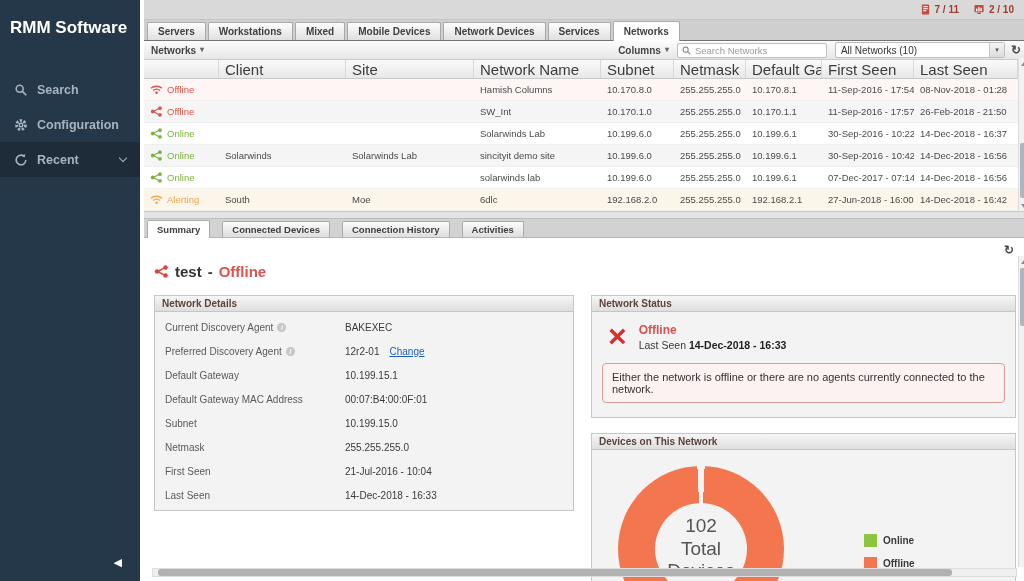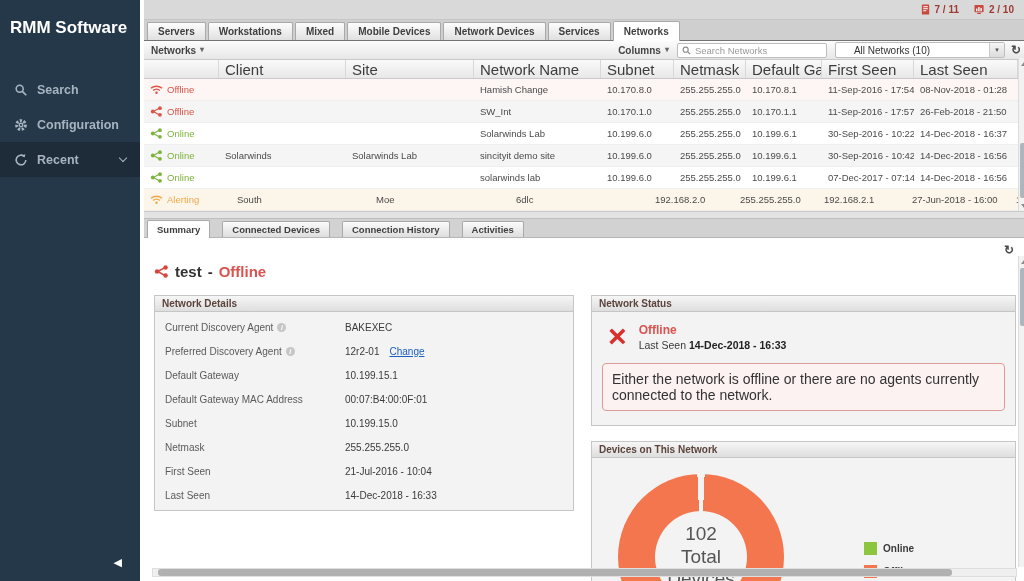--- a/index.html
+++ b/index.html
@@ -26,32 +26,32 @@
   .tab.active { background:#FFF; height:20px; line-height:19px; position:relative; z-index:2; margin-bottom:-1px; }
 
   .toolbar { height:19px; background:linear-gradient(#FCFCFC,#E7E7E7); border-bottom:1px solid #C9C9C9; display:flex; align-items:center; padding:0 7px; font-size:10px; color:#444; }
   .menu-btn { display:flex; align-items:center; gap:4px; font-weight:bold; cursor:pointer; }
   .dd-arrow { font-size:8px; color:#666; line-height:1; }
   .tb-spacer { flex:1; }
   .searchbox { width:150px; height:15px; background:#fff; border:1px solid #BDBDBD; border-radius:2px; display:flex; align-items:center; gap:4px; padding:0 4px; margin:0 8px; }
   .searchbox svg { width:9px; height:9px; flex:0 0 auto; }
   .searchbox input { border:none; outline:none; width:100%; font-size:9.5px; color:#444; font-family:"Liberation Sans",sans-serif; background:transparent; }
   .searchbox input::placeholder { color:#9A9A9A; }
-  .selectbox { width:170px; height:16px; background:#fff; border:1px solid #BDBDBD; border-radius:2px; display:flex; align-items:center; font-size:10px; color:#333; padding-left:18px; cursor:pointer; }
+  .selectbox { width:170px; height:16px; background:#fff; border:1px solid #BDBDBD; border-radius:2px; display:flex; align-items:center; font-size:10px; color:#333; padding-left:5px; cursor:pointer; }
   .selectbox .arrow-cell { margin-left:auto; width:15px; height:100%; background:linear-gradient(#F5F5F5,#DCDCDC); border-left:1px solid #C9C9C9; display:flex; align-items:center; justify-content:center; font-size:7px; color:#555; }
   .refresh-btn { margin-left:6px; font-size:12px; color:#4A4A4A; font-weight:bold; cursor:pointer; line-height:1; }
 
   
   .ghead { display:grid; grid-template-columns:75px 127px 128px 127px 73px 72px 76px 92px 104px; height:19px; background:linear-gradient(#FAFAFA,#E8E8E8); border-bottom:1px solid #C9C9C9; font-size:15px; color:#3C3C3C; width:874px; }
   .hcell { display:flex; align-items:center; padding:0 6px; border-right:1px solid #D8D8D8; overflow:hidden; white-space:nowrap; cursor:pointer; }
   .trow { display:grid; grid-template-columns:75px 127px 128px 127px 73px 72px 76px 92px 104px; height:22px; font-size:9.5px; color:#4A4A4A; border-bottom:1px solid #EFEFEF; width:874px; cursor:pointer; }
   .trow.bg-pink { background:#FDF6F5; }
   .trow.bg-alt { background:#F5F5F5; }
   .trow.bg-white { background:#FFFFFF; }
-  .trow.bg-warm { background:#FCF5EA;gap:12px; }
+  .trow.bg-warm { background:#FCF5EA; }
   .cell { display:flex; align-items:center; padding:0 6px; overflow:hidden; white-space:nowrap; }
   .status-cell { gap:4px; font-size:9.5px; }
   .sic { width:13px; height:11px; flex:0 0 auto; }
   .st-offline { color:#E05348; }
   .st-online { color:#7CB43B; }
   .st-alerting { color:#EFA94A; }
 
   
   .vscroll { position:absolute; width:10px; background:#F2F2F2; border-left:1px solid #DCDCDC; z-index:5; }
   .vs-table { right:0; top:58px; height:153px; }
@@ -89,21 +89,21 @@
   .kv .v { color:#3A3A3A; display:flex; gap:10px; align-items:center; }
   .info-dot { width:9px; height:9px; border-radius:50%; background:#C6C6C6; color:#fff; font-size:7px; line-height:9px; text-align:center; flex:0 0 auto; font-style:italic; font-weight:bold; }
   .link { color:#1B5FC4; text-decoration:underline; cursor:pointer; }
 
   .ns-body { padding:8px 8px 12px; }
   .ns-row { display:flex; gap:12px; padding:2px 8px 10px; align-items:flex-start; }
   .big-x { color:#D9302C; font-size:32px; font-weight:bold; line-height:28px; }
   .ns-status { color:#D9534F; font-weight:bold; font-size:12px; padding-top:1px; }
   .ns-sub { font-size:10.5px; color:#3A3A3A; margin-top:2px; }
   .ns-sub b { color:#222; }
-  .alertbox { margin:2px 2px 2px; border:1px solid #DD9C96; background:#FCF2F1; border-radius:4px; padding:7px 9px; font-size:14px; color:#333; }
+  .alertbox { margin:2px 2px 2px; border:1px solid #DD9C96; background:#FCF2F1; border-radius:4px; padding:7px 9px; font-size:11px; color:#333; }
 
   .dev-body { position:relative; height:178px; overflow:visible; }
   .donut { position:absolute; left:26px; top:16px; width:166px; height:166px; border-radius:50%;
            background:conic-gradient(#F3F3F3 0deg 2.5deg, #F4764E 2.5deg 357.5deg, #F3F3F3 357.5deg 360deg); }
   .donut::before { content:""; position:absolute; inset:37px; background:#F3F3F3; border-radius:50%; }
   .donut-center { position:absolute; inset:0; display:flex; flex-direction:column; align-items:center; justify-content:center; font-size:19px; color:#555; line-height:1.18; z-index:2; }
   .legend { position:absolute; left:272px; top:84px; display:flex; flex-direction:column; gap:10px; }
   .legend-row { display:flex; align-items:center; gap:6px; }
   .swatch { width:13px; height:13px; flex:0 0 auto; }
   .sw-online { background:#8CC63E; }
@@ -231,21 +231,21 @@
 
     <div class="trow bg-pink">
       <div class="cell status-cell st-offline">
           <svg class="sic">
             <use href="#ic-wifi"></use>
           </svg>
           <span>Offline</span>
         </div>
       <div class="cell"></div>
       <div class="cell"></div>
-      <div class="cell">Hamish Change</div>
+      <div class="cell">Hamish Columns</div>
       <div class="cell">10.170.8.0</div>
       <div class="cell">255.255.255.0</div>
       <div class="cell">10.170.8.1</div>
       <div class="cell">11-Sep-2016 - 17:54</div>
       <div class="cell">08-Nov-2018 - 01:28</div>
     </div>
     <div class="trow bg-alt">
       <div class="cell status-cell st-offline">
           <svg class="sic">
             <use href="#ic-share"></use>

